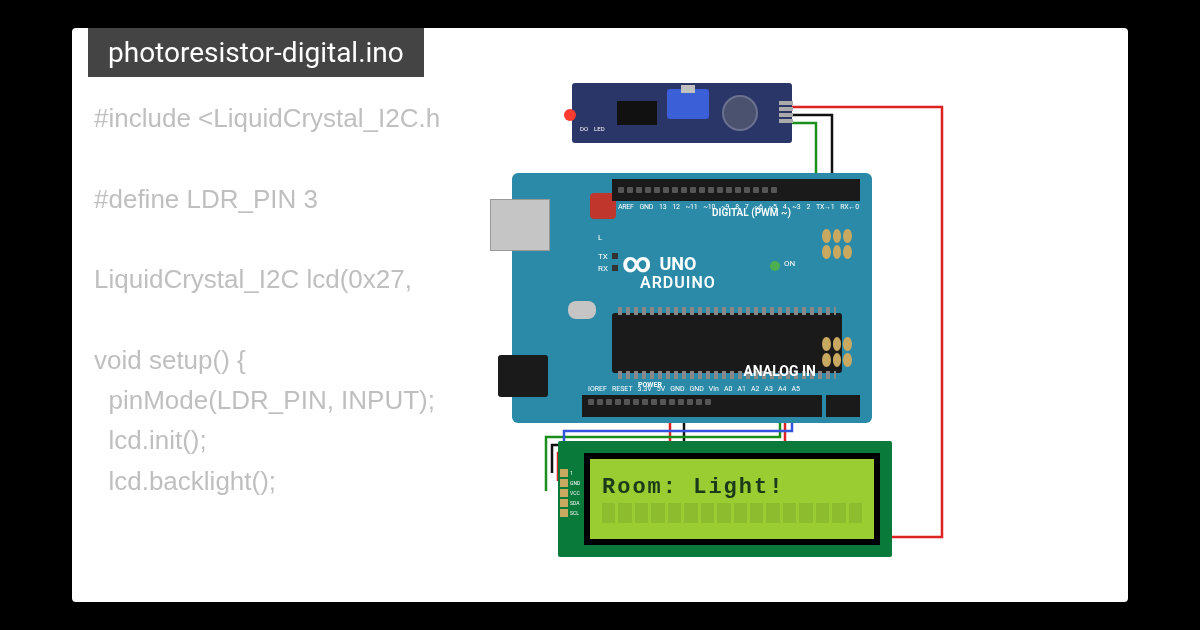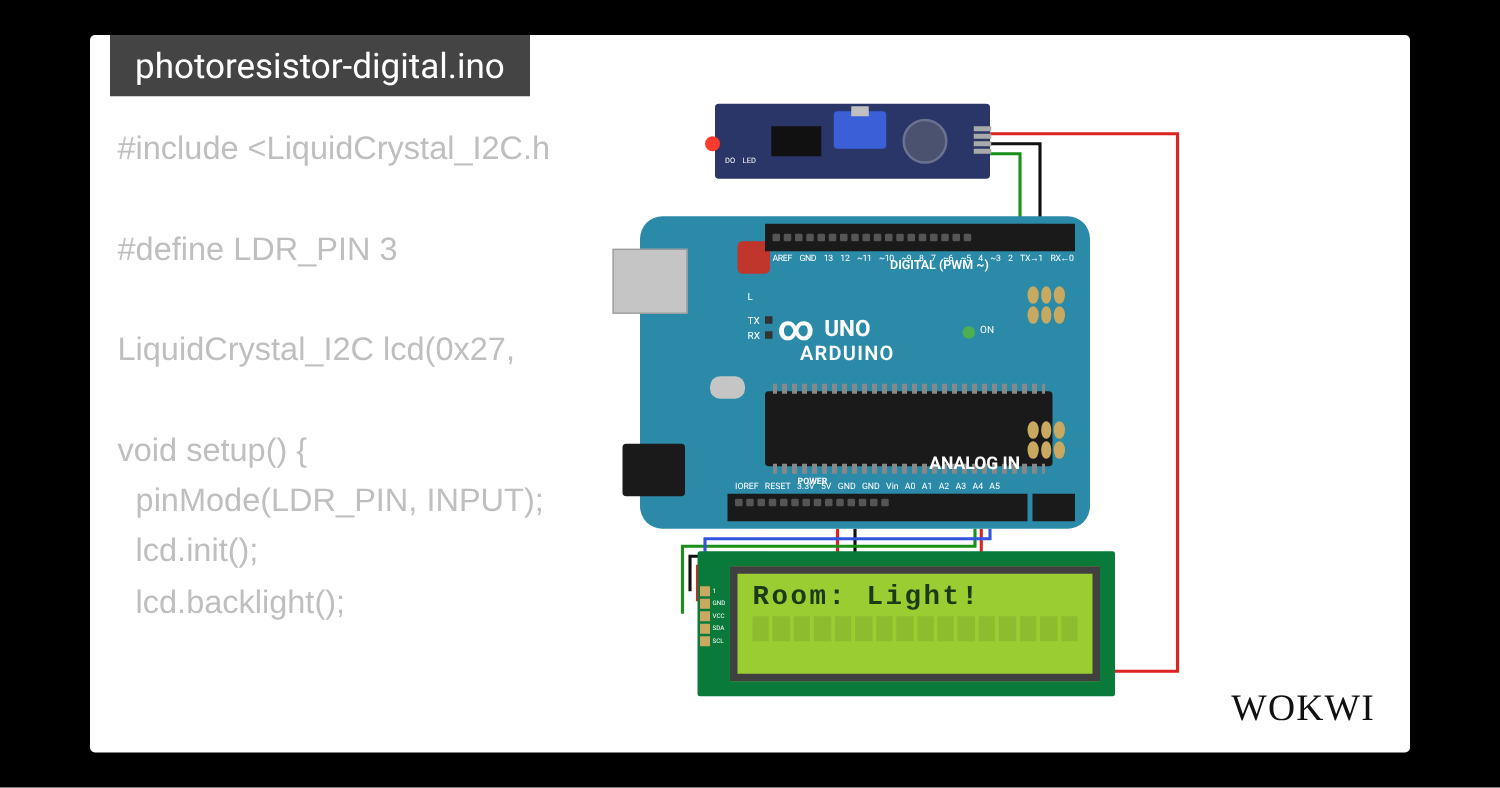--- a/index.html
+++ b/index.html
@@ -94,21 +94,21 @@
     color:#fff; font-size:6px; display:flex; gap:6px;
   }
   
   .arduino {
     position: absolute;
     left: 40px;
     top: 90px;
     width: 360px;
     height: 250px;
     background: #2b8aa8;
-    border-radius: 18px;
+    border-radius: 6px;
   }
   .usb-port{
     position:absolute; left:-22px; top:26px;
     width:60px; height:52px; background:#c5c5c5;
     border:1px solid #999;
   }
   .power-jack{
     position:absolute; left:-14px; top:182px;
     width:50px; height:42px; background:#1a1a1a; border-radius:3px;
   }
@@ -207,22 +207,22 @@
   }
   
   .lcd-outer{
     position:absolute; left:86px; top:358px;
     width:334px; height:116px;
     background:#0a7a3a; border-radius:2px;
   }
   .lcd-inner{
     position:absolute; left:26px; top:12px; right:12px; bottom:12px;
     background:#9acd32;
-    border:6px solid #404040;
-    display:flex; flex-direction:column; justify-content:flex-start;
+    border:6px solid #000000;
+    display:flex; flex-direction:column; justify-content:center;
     padding:6px 12px;
   }
   .lcd-line{
     font-family:"Courier New",monospace;
     font-size:22px; font-weight:700;
     color:#1a3a1a;
     letter-spacing:2px;
     height:26px;
   }
   .lcd-blocks{
@@ -457,15 +457,14 @@
             <span></span>
             <span></span>
             <span></span>
             <span></span>
         </div>
       </div>
     </div>
 
   </div>
 
-  <div class="brand">WOKWI</div>
 
 </div>
 
 </body></html>

